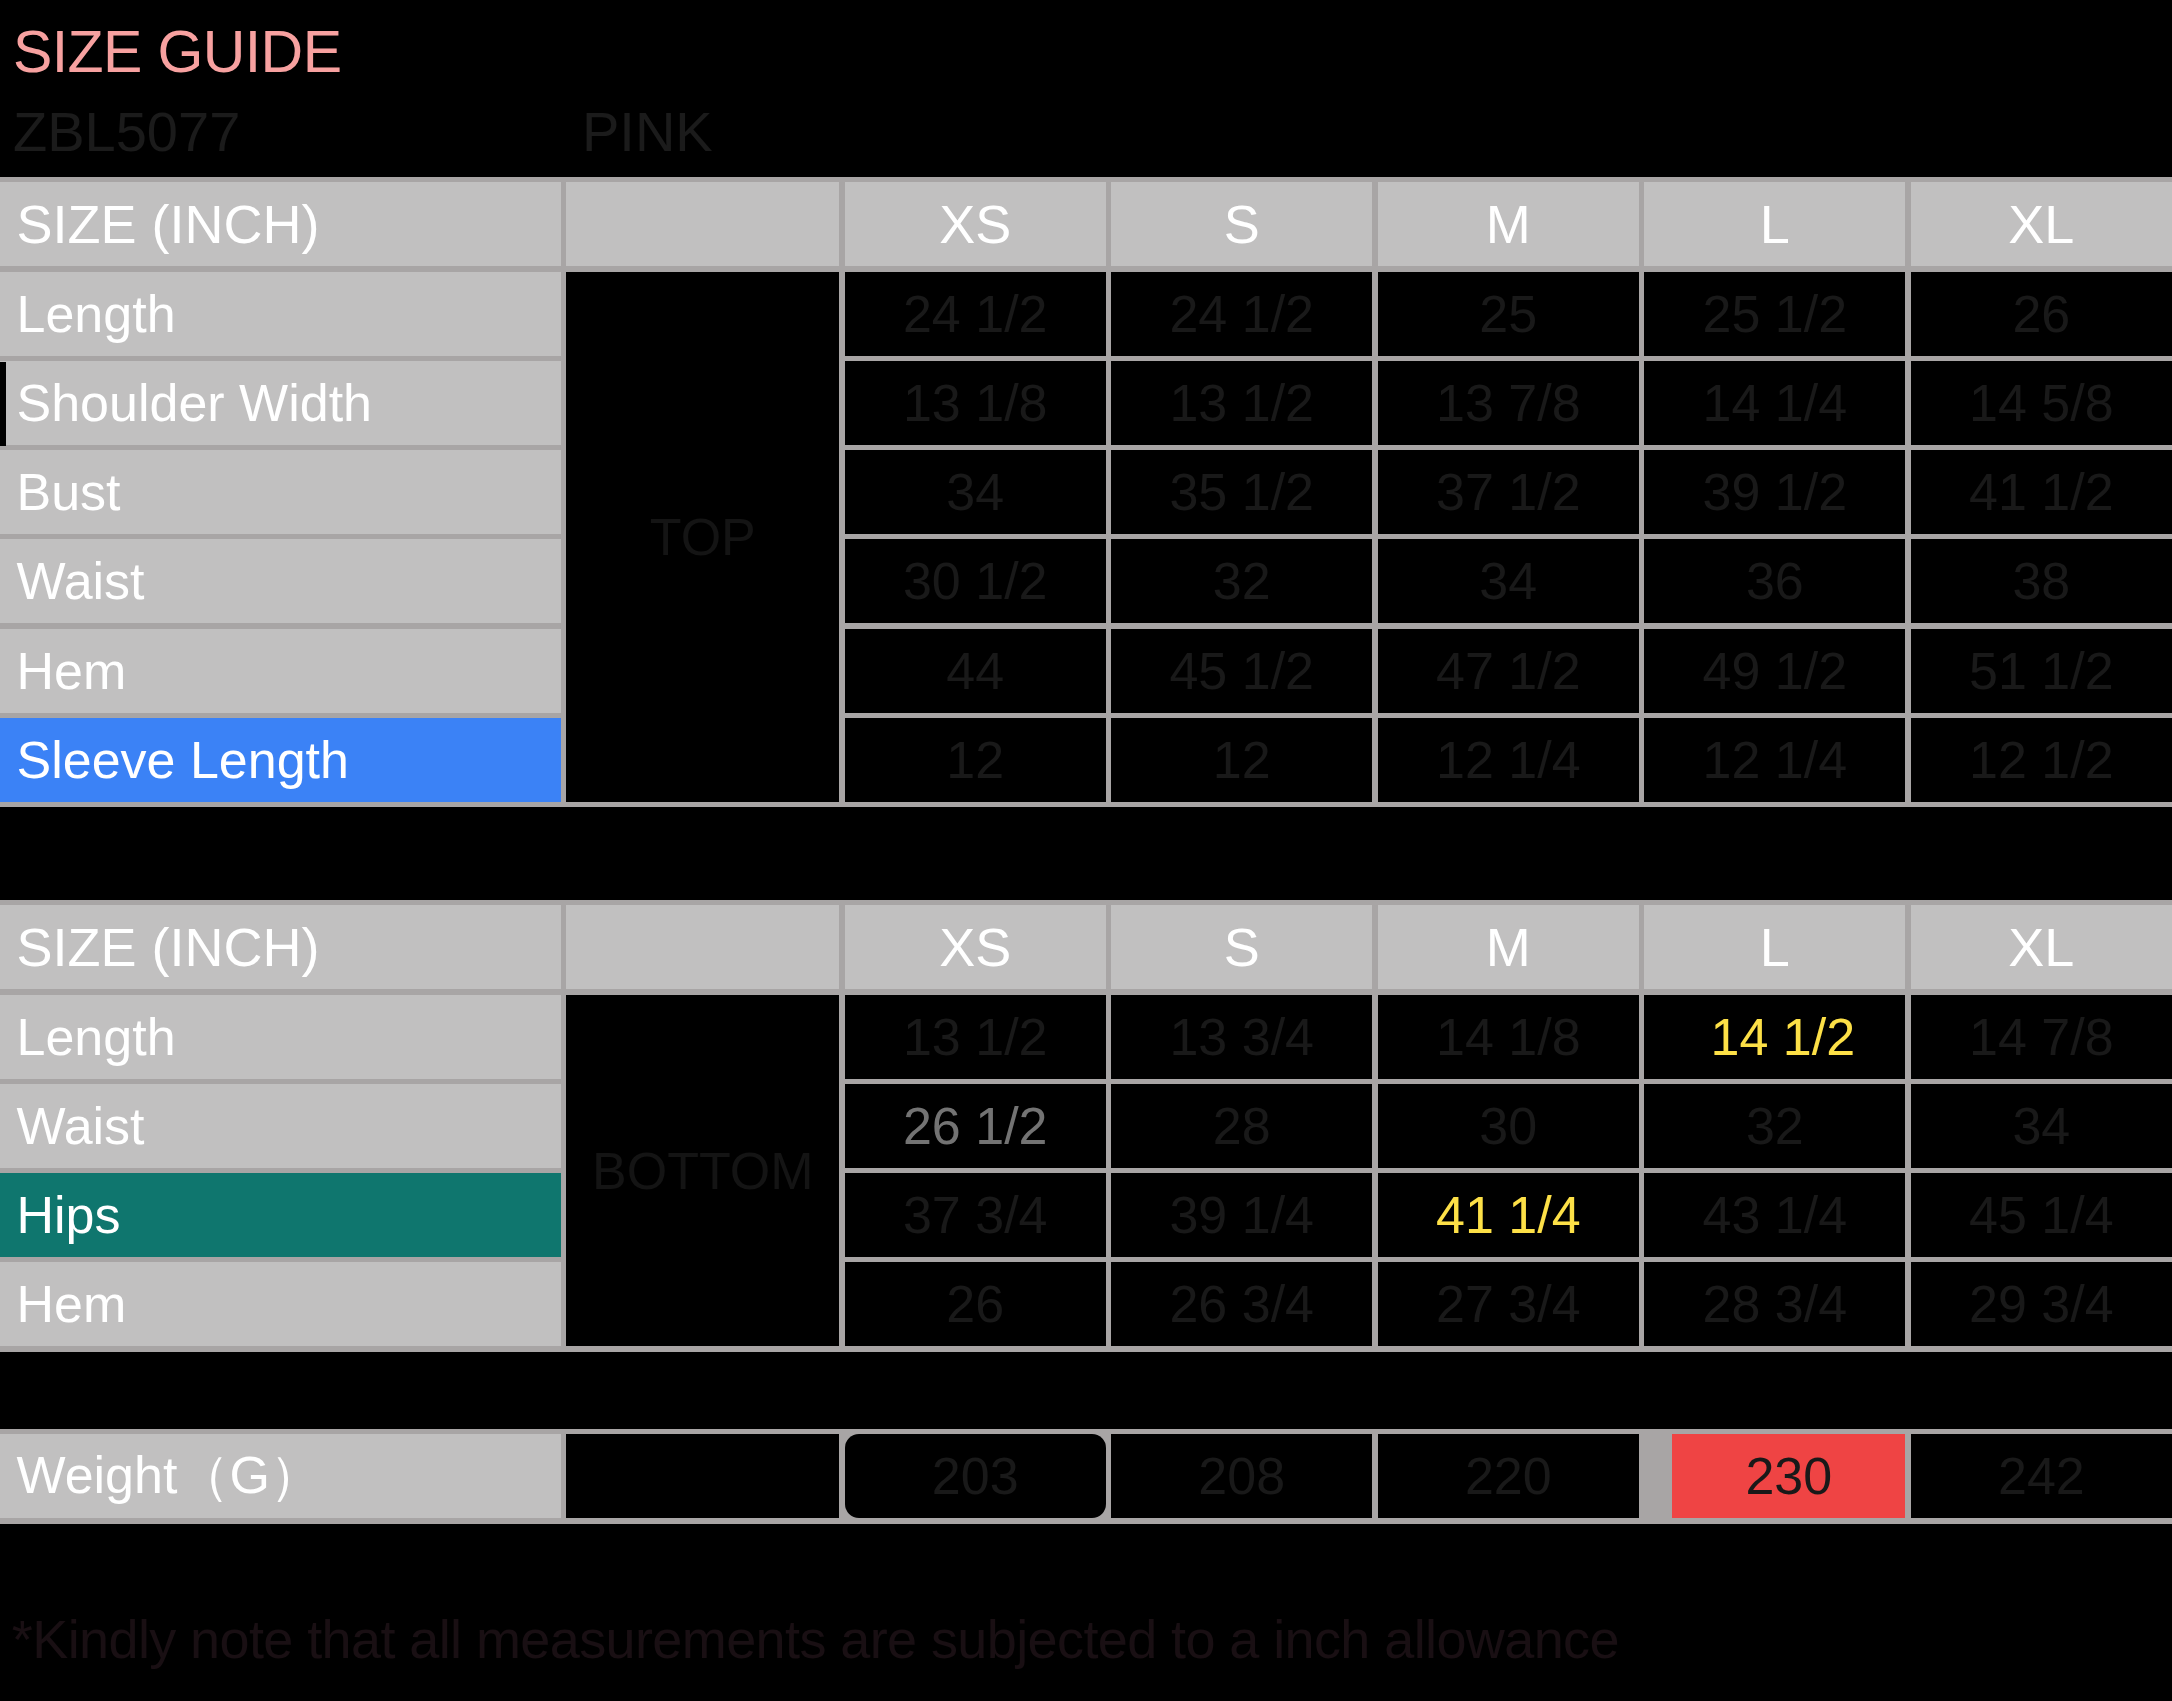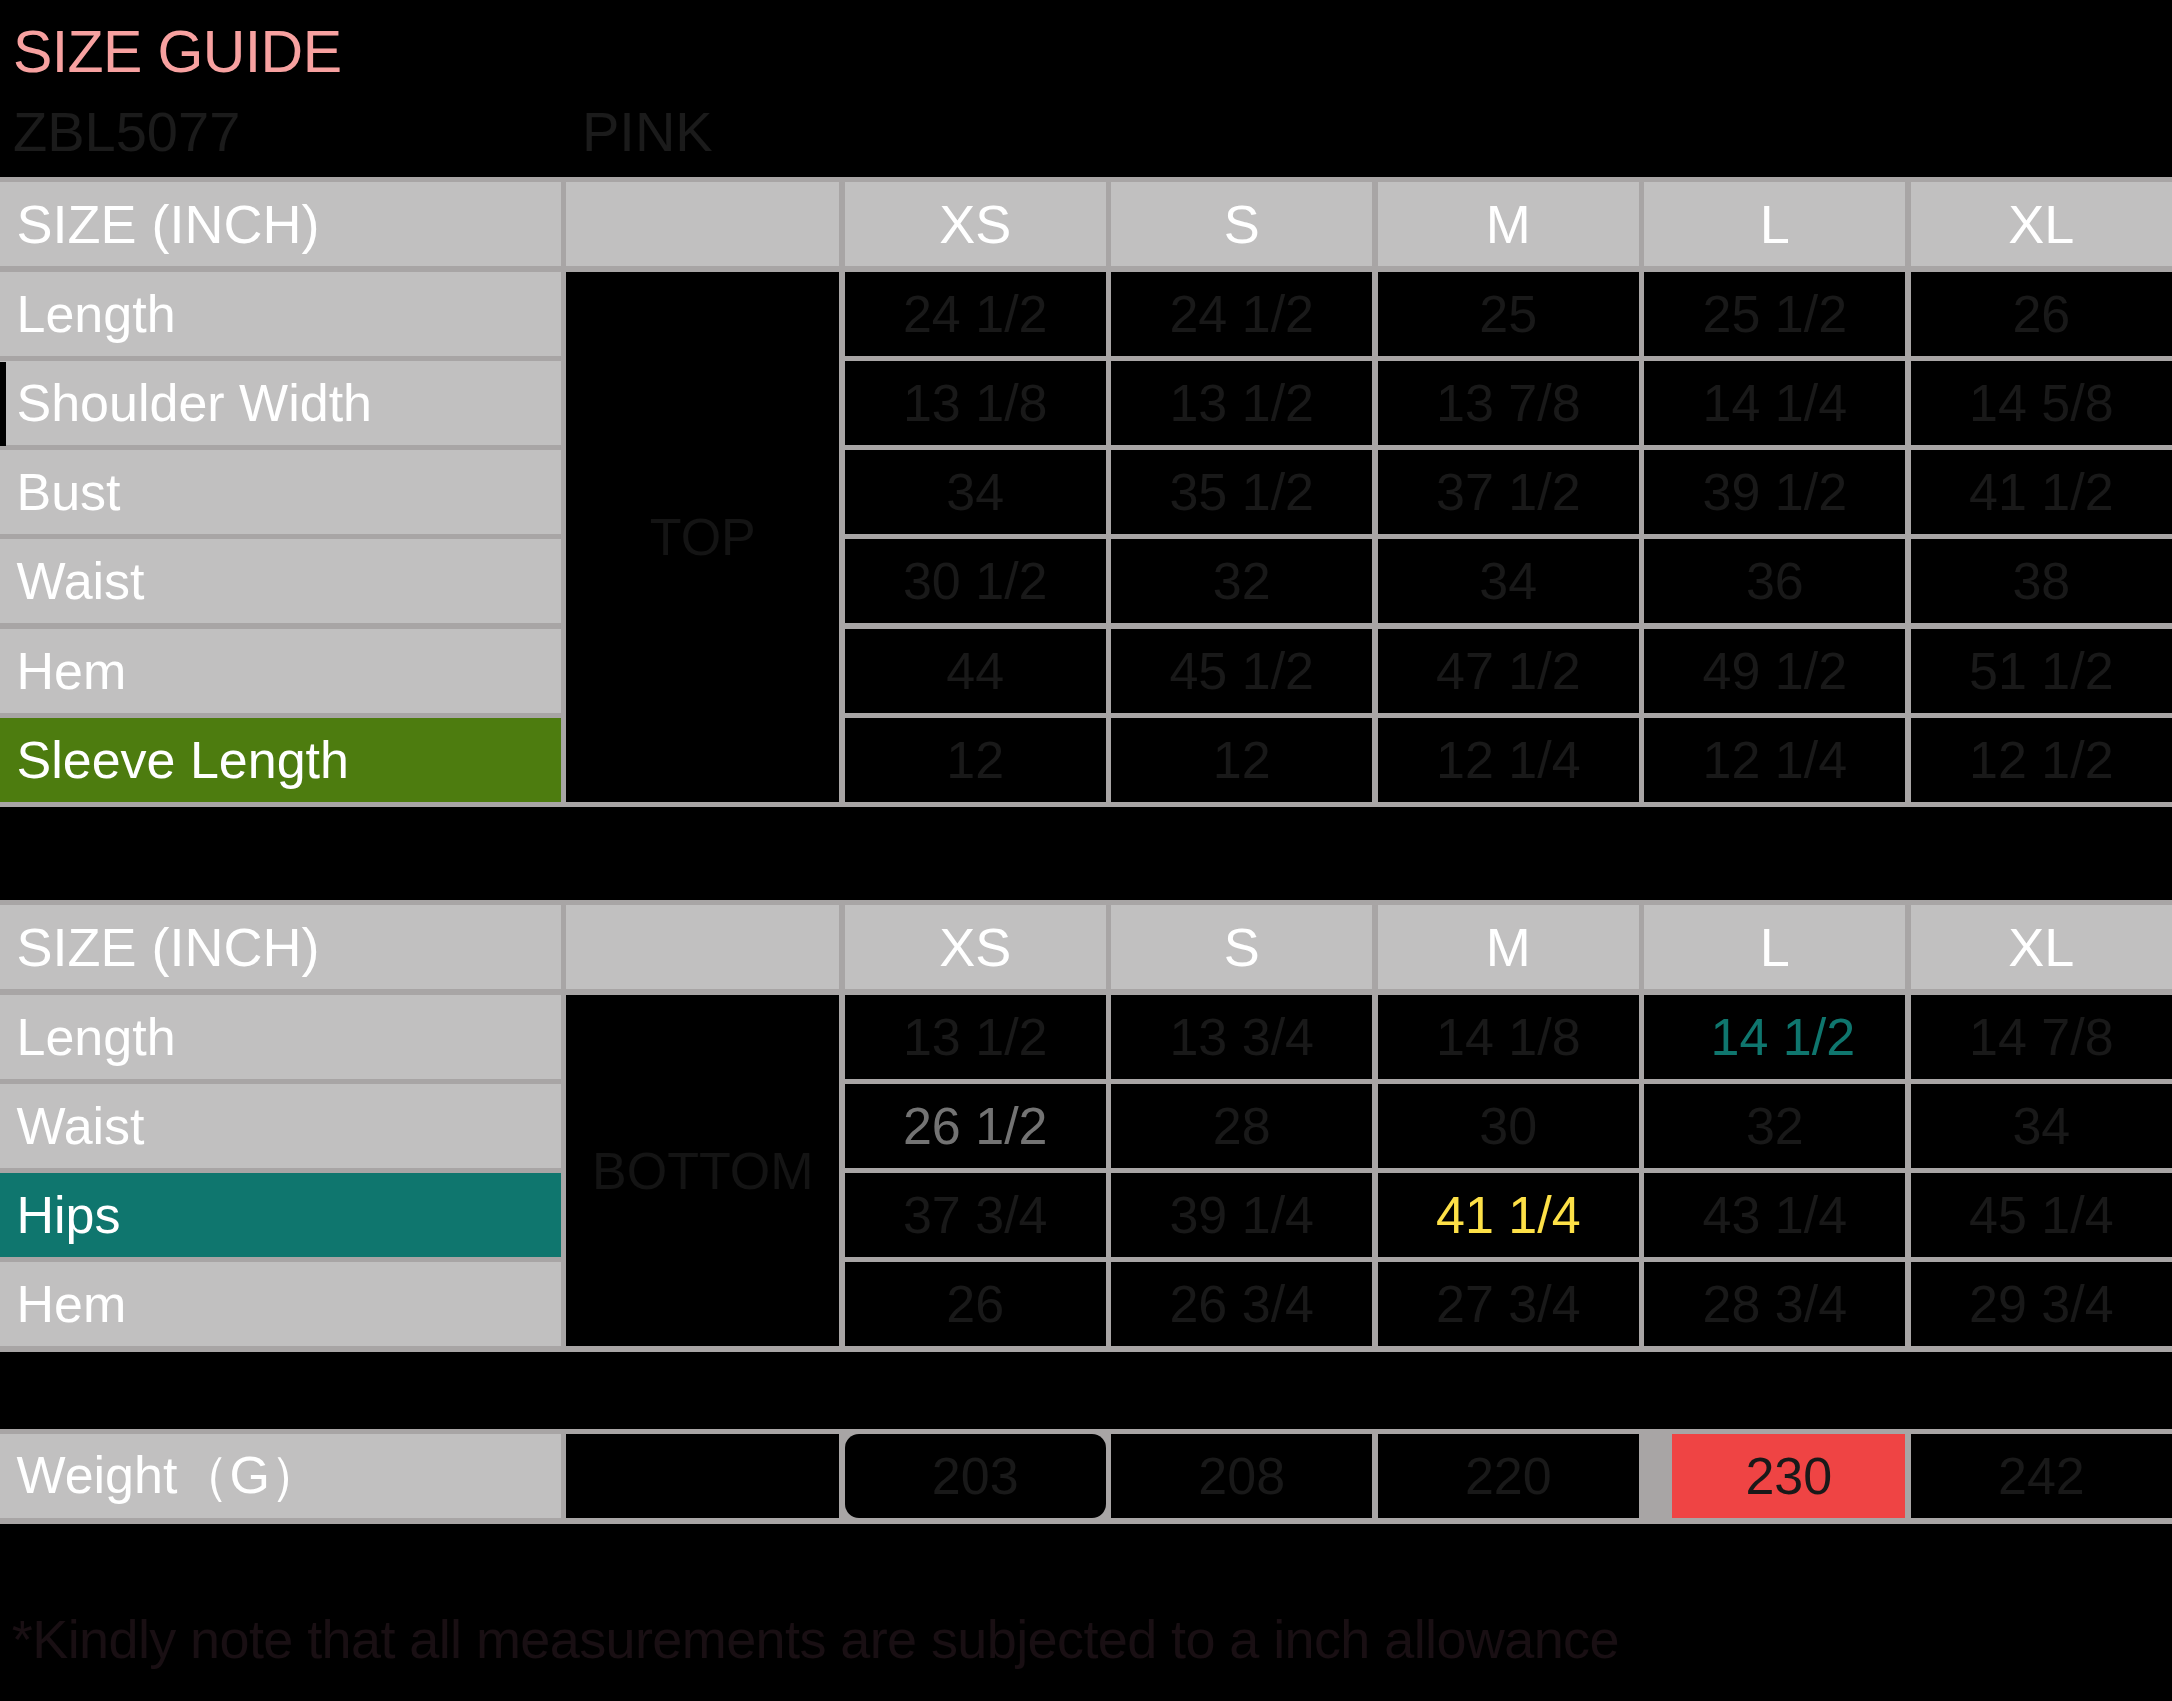--- a/index.html
+++ b/index.html
@@ -84,21 +84,21 @@
     <div class="cell ctr" style="grid-area: 5 / 4; background: rgb(0, 0, 0); color: rgb(25, 25, 25);">32</div>
     <div class="cell ctr" style="grid-area: 5 / 5; background: rgb(0, 0, 0); color: rgb(25, 25, 25);">34</div>
     <div class="cell ctr" style="grid-area: 5 / 6; background: rgb(0, 0, 0); color: rgb(25, 25, 25);">36</div>
     <div class="cell ctr" style="grid-area: 5 / 7; background: rgb(0, 0, 0); color: rgb(25, 25, 25);">38</div>
     <div class="cell lab" style="grid-area: 6 / 1; background: rgb(193, 192, 192); color: rgb(255, 255, 255);">Hem</div>
     <div class="cell ctr" style="grid-area: 6 / 3; background: rgb(0, 0, 0); color: rgb(25, 25, 25);">44</div>
     <div class="cell ctr" style="grid-area: 6 / 4; background: rgb(0, 0, 0); color: rgb(25, 25, 25);">45 1/2</div>
     <div class="cell ctr" style="grid-area: 6 / 5; background: rgb(0, 0, 0); color: rgb(25, 25, 25);">47 1/2</div>
     <div class="cell ctr" style="grid-area: 6 / 6; background: rgb(0, 0, 0); color: rgb(25, 25, 25);">49 1/2</div>
     <div class="cell ctr" style="grid-area: 6 / 7; background: rgb(0, 0, 0); color: rgb(25, 25, 25);">51 1/2</div>
-    <div class="cell lab" style="grid-area: 7 / 1; background: #4d7c0f; color: rgb(255, 255, 255); text-align: right;">Sleeve Length</div>
+    <div class="cell lab" style="grid-area: 7 / 1; background: #3b82f6; color: rgb(255, 255, 255); text-align: right;">Sleeve Length</div>
     <div class="cell ctr" style="grid-area: 7 / 3; background: rgb(0, 0, 0); color: rgb(25, 25, 25);">12</div>
     <div class="cell ctr" style="grid-area: 7 / 4; background: rgb(0, 0, 0); color: rgb(25, 25, 25);">12</div>
     <div class="cell ctr" style="grid-area: 7 / 5; background: rgb(0, 0, 0); color: rgb(25, 25, 25);">12 1/4</div>
     <div class="cell ctr" style="grid-area: 7 / 6; background: rgb(0, 0, 0); color: rgb(25, 25, 25);">12 1/4</div>
     <div class="cell ctr" style="grid-area: 7 / 7; background: rgb(0, 0, 0); color: rgb(25, 25, 25);">12 1/2</div>
   </div>
 
 <div id="edge-notch" class="abs" style="background: rgb(0, 0, 0);"></div>
 
 <div id="table-bottom" class="abs size-table" style="background: rgb(168, 165, 165);">
@@ -107,21 +107,21 @@
     <div class="cell hdr ctr" style="grid-area: 1 / 3; background: rgb(193, 192, 192); color: rgb(255, 255, 255);">XS</div>
     <div class="cell hdr ctr" style="grid-area: 1 / 4; background: rgb(193, 192, 192); color: rgb(255, 255, 255);">S</div>
     <div class="cell hdr ctr" style="grid-area: 1 / 5; background: rgb(193, 192, 192); color: rgb(255, 255, 255);">M</div>
     <div class="cell hdr ctr" style="grid-area: 1 / 6; background: rgb(193, 192, 192); color: rgb(255, 255, 255);">L</div>
     <div class="cell hdr ctr" style="grid-area: 1 / 7; background: rgb(193, 192, 192); color: rgb(255, 255, 255);">XL</div>
     <div class="cell ctr" style="grid-area: 2 / 2 / span 4; background: rgb(0, 0, 0); color: rgb(20, 20, 20);">BOTTOM</div>
     <div class="cell lab" style="grid-area: 2 / 1; background: rgb(193, 192, 192); color: rgb(255, 255, 255);">Length</div>
     <div class="cell ctr" style="grid-area: 2 / 3; background: rgb(0, 0, 0); color: rgb(25, 25, 25);">13 1/2</div>
     <div class="cell ctr" style="grid-area: 2 / 4; background: rgb(0, 0, 0); color: rgb(25, 25, 25);">13 3/4</div>
     <div class="cell ctr" style="grid-area: 2 / 5; background: rgb(0, 0, 0); color: rgb(25, 25, 25);">14 1/8</div>
-    <div class="cell ctr" style="grid-area: 2 / 6; background: rgb(0, 0, 0); color: #0f766e; padding-left: 16px;">14 1/2</div>
+    <div class="cell ctr" style="grid-area: 2 / 6; background: rgb(0, 0, 0); color: #fde047; padding-left: 16px;">14 1/2</div>
     <div class="cell ctr" style="grid-area: 2 / 7; background: rgb(0, 0, 0); color: rgb(25, 25, 25);">14 7/8</div>
     <div class="cell lab" style="grid-area: 3 / 1; background: rgb(193, 192, 192); color: rgb(255, 255, 255);">Waist</div>
     <div class="cell ctr" style="grid-area: 3 / 3; background: rgb(0, 0, 0); color: #737373;">26 1/2</div>
     <div class="cell ctr" style="grid-area: 3 / 4; background: rgb(0, 0, 0); color: rgb(25, 25, 25);">28</div>
     <div class="cell ctr" style="grid-area: 3 / 5; background: rgb(0, 0, 0); color: rgb(25, 25, 25);">30</div>
     <div class="cell ctr" style="grid-area: 3 / 6; background: rgb(0, 0, 0); color: rgb(25, 25, 25);">32</div>
     <div class="cell ctr" style="grid-area: 3 / 7; background: rgb(0, 0, 0); color: rgb(25, 25, 25);">34</div>
     <div class="cell lab" style="grid-area: 4 / 1; background: #0f766e; color: rgb(255, 255, 255);">Hips</div>
     <div class="cell ctr" style="grid-area: 4 / 3; background: rgb(0, 0, 0); color: rgb(25, 25, 25);">37 3/4</div>
     <div class="cell ctr" style="grid-area: 4 / 4; background: rgb(0, 0, 0); color: rgb(25, 25, 25);">39 1/4</div>

